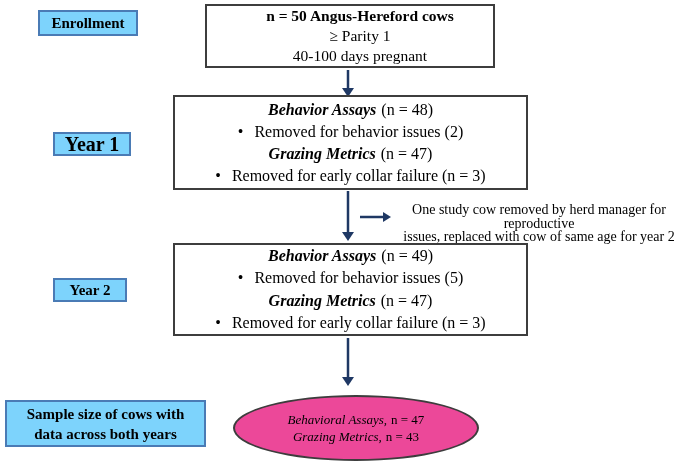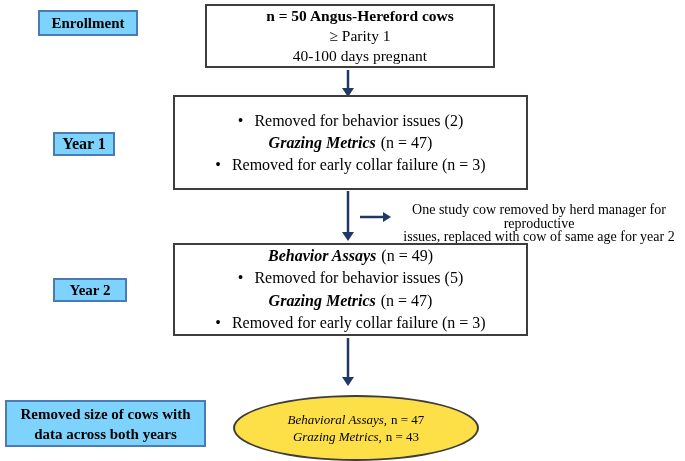--- a/index.html
+++ b/index.html
@@ -16,33 +16,33 @@
   .whitebox {
     position:absolute; background:#ffffff; border:2px solid #3d3d3d;
     display:flex; flex-direction:column; align-items:center; justify-content:center;
     text-align:center; box-sizing:border-box; z-index:2;
   }
   .topbox    { left:205px; top:4px;  width:290px; height:64px; font-size:15.5px; line-height:20px;padding-left:20px; }
   .topbox .b { font-weight:bold; }
   .enroll    { left:38px;  top:10px; width:100px; height:26px; font-size:15px; }
   .y1box     { left:173px; top:95px;  width:355px; height:95px; font-size:16px; line-height:22px; }
   .y2box     { left:173px; top:243px; width:355px; height:93px; font-size:16px; line-height:22px;justify-content:space-between; }
-  .y1label   { left:53px;  top:132px; width:62px; height:24px; font-size:16px; }
+  .y1label   { left:53px;  top:132px; width:78px; height:24px; font-size:20px; }
   .y2label   { left:53px;  top:278px; width:74px; height:24px; font-size:15px; }
   .samplebox { left:5px;   top:400px; width:201px; height:47px; font-size:15px; line-height:20px; }
   .bi { font-weight:bold; font-style:italic; margin-right:5px; }
   .it { font-style:italic; margin-right:4px; }
   .bullet { margin-right:11px; }
   .annotation {
     position:absolute; left:395px; top:203px; width:288px; z-index:2;
     font-size:14px; line-height:13.5px; text-align:center;
   }
   .ellipse {
     position:absolute; left:233px; top:395px; width:242px; height:62px;
-    border:2px solid #3d3d3d; border-radius:50%; background:#fde047; z-index:2;
+    border:2px solid #3d3d3d; border-radius:50%; background:#ec4899; z-index:2;
     display:flex; flex-direction:column; align-items:center; justify-content:center;
     font-size:13px; line-height:17px; text-align:center;
   }
   .box-line { white-space:nowrap; }
 </style>
 </head>
 <body>
 
 <div class="canvas">
 
@@ -76,20 +76,23 @@
     <div class="box-line">≥ Parity 1</div>
     <div class="box-line">40-100 days pregnant</div>
   </div>
 
   <div class="bluebox y1label">
     <span>Year 1</span>
   </div>
 
   <div class="whitebox y1box">
     <div class="box-line">
+      <span class="bi">Behavior Assays</span><span>(n = 48)</span>
+    </div>
+    <div class="box-line">
       <span class="bullet">•</span><span>Removed for behavior issues (2)</span>
     </div>
     <div class="box-line">
       <span class="bi">Grazing Metrics</span><span>(n = 47)</span>
     </div>
     <div class="box-line">
       <span class="bullet">•</span><span>Removed for early collar failure (n = 3)</span>
     </div>
   </div>
 
@@ -111,21 +114,21 @@
     </div>
     <div class="box-line">
       <span class="bi">Grazing Metrics</span><span>(n = 47)</span>
     </div>
     <div class="box-line">
       <span class="bullet">•</span><span>Removed for early collar failure (n = 3)</span>
     </div>
   </div>
 
   <div class="bluebox samplebox">
-    <div>Removed size of cows with</div>
+    <div>Sample size of cows with</div>
     <div>data across both years</div>
   </div>
 
   <div class="ellipse">
     <div class="box-line">
       <span class="it">Behavioral Assays,</span><span>n = 47</span>
     </div>
     <div class="box-line">
       <span class="it">Grazing Metrics,</span><span>n = 43</span>
     </div>

